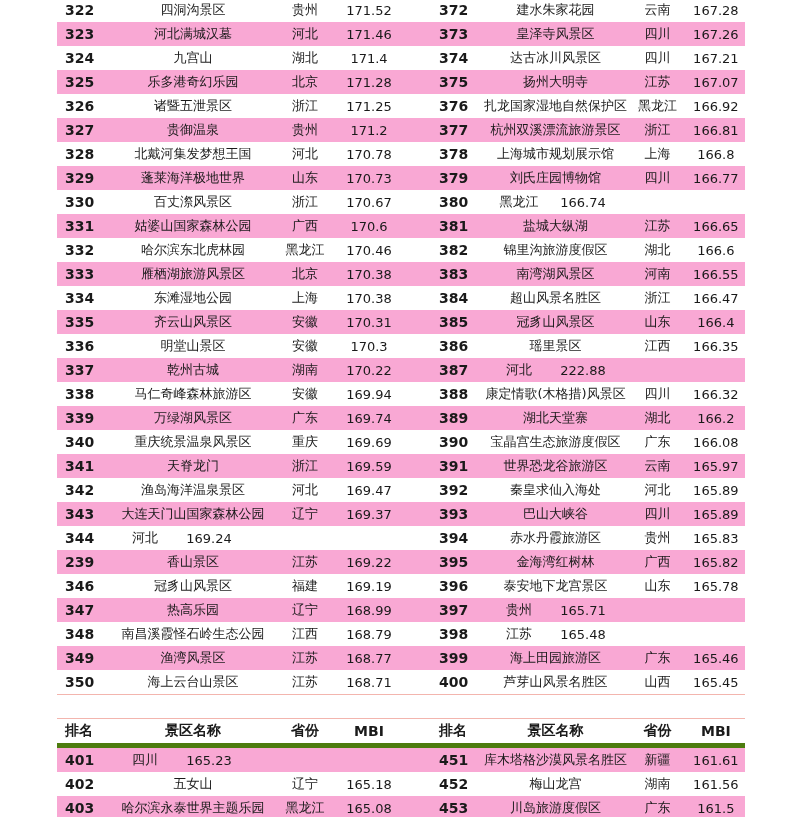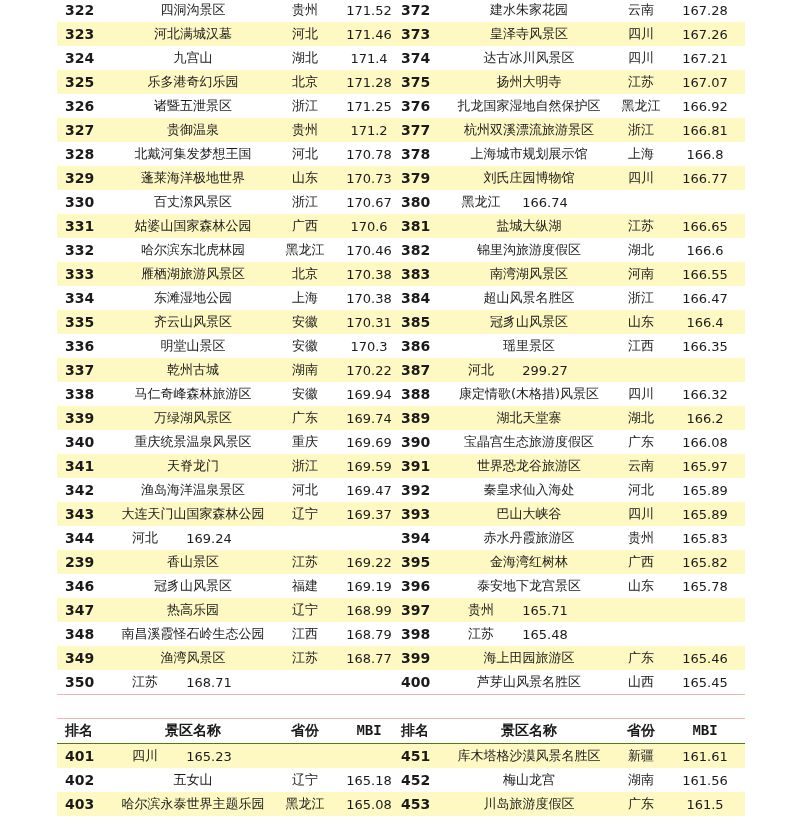--- a/index.html
+++ b/index.html
@@ -2,30 +2,30 @@
 <html><head>
 <meta charset="utf-8">
 <style>
   html, body { margin: 0; padding: 0; background: #ffffff; }
   body { width: 800px; height: 817px; position: relative; overflow: hidden;
          font-family: "DejaVu Sans", "Liberation Sans", sans-serif; color: #1a1a1a; }
   .tbl { position: absolute; left: 57px; width: 688px; }
   #tbl1 { top: -2px; }
   #tbl2 { top: 718px; border-top: 1px solid #f3b5ae; }
   .row { display: flex; height: 24px; align-items: center; font-size: 13px; }
-  .row.pink { background: #fef9c3; }
+  .row.pink { background: #f9a8d4; }
   .half { display: flex; width: 344px; height: 100%; align-items: center; }
   .c-rank { width: 48px; padding-left: 8px; font-weight: bold; font-size: 14px; text-align: left; }
   .c-name { width: 160px; text-align: center; white-space: nowrap; }
   .c-prov { width: 64px; text-align: center; white-space: nowrap; }
   .c-mbi  { width: 64px; text-align: center; }
-  .hdr { font-weight: bold; font-size: 14px; border-bottom: 1px solid #4d7c0f; font-family: Liberation Mono, monospace; }
+  .hdr { font-weight: bold; font-size: 14px; border-bottom: 5px solid #4d7c0f; }
   .hdr .c-name, .hdr .c-prov, .hdr .c-mbi { font-weight: bold; }
   .endline { height: 0; border-bottom: 1px solid #f3b5ae; }
-  .right-half .c-rank { padding-left: 0; }
+  .right-half .c-rank { padding-left: 0; margin-left: 38px; }
 </style>
 </head>
 <body>
 
 <div id="tbl1" class="tbl">
     <div class="row">
       <div class="half">
         <div class="c-rank">322</div>
         <div class="c-name">四洞沟景区</div>
         <div class="c-prov">贵州</div>
@@ -236,21 +236,21 @@
     <div class="row pink">
       <div class="half">
         <div class="c-rank">337</div>
         <div class="c-name">乾州古城</div>
         <div class="c-prov">湖南</div>
         <div class="c-mbi">170.22</div>
       </div>
       <div class="half right-half">
         <div class="c-rank">387</div>
         <div class="c-prov">河北</div>
-        <div class="c-mbi">299.27</div>
+        <div class="c-mbi">222.88</div>
       </div>
     </div>
     <div class="row">
       <div class="half">
         <div class="c-rank">338</div>
         <div class="c-name">马仁奇峰森林旅游区</div>
         <div class="c-prov">安徽</div>
         <div class="c-mbi">169.94</div>
       </div>
       <div class="half right-half">
@@ -407,20 +407,21 @@
       <div class="half right-half">
         <div class="c-rank">399</div>
         <div class="c-name">海上田园旅游区</div>
         <div class="c-prov">广东</div>
         <div class="c-mbi">165.46</div>
       </div>
     </div>
     <div class="row">
       <div class="half">
         <div class="c-rank">350</div>
+        <div class="c-name">海上云台山景区</div>
         <div class="c-prov">江苏</div>
         <div class="c-mbi">168.71</div>
       </div>
       <div class="half right-half">
         <div class="c-rank">400</div>
         <div class="c-name">芦芽山风景名胜区</div>
         <div class="c-prov">山西</div>
         <div class="c-mbi">165.45</div>
       </div>
     </div>

